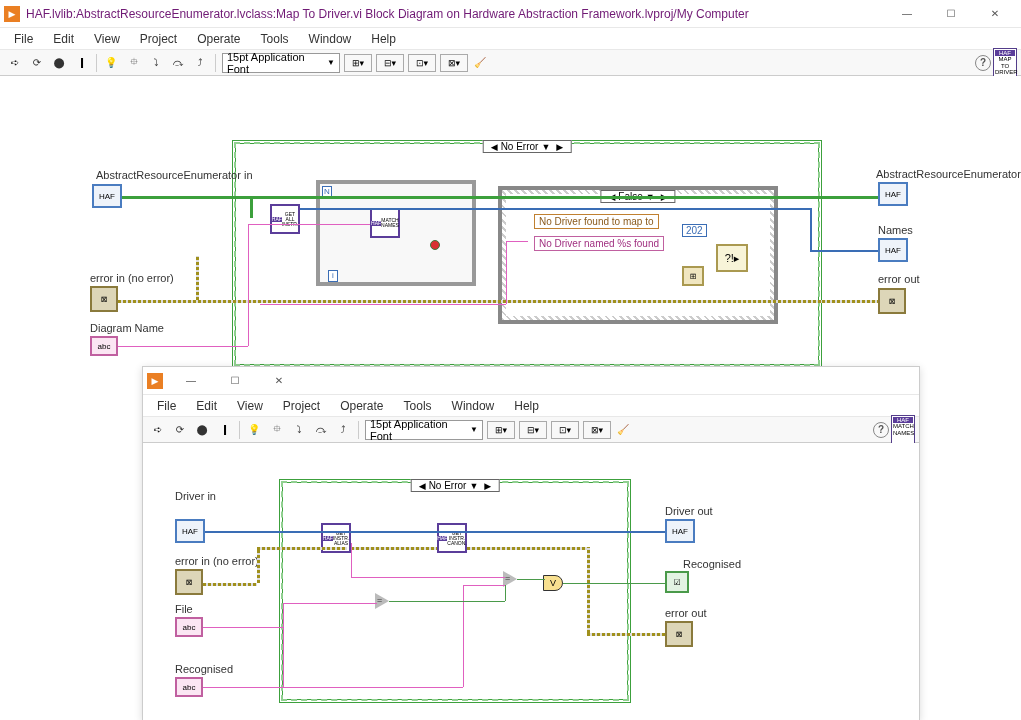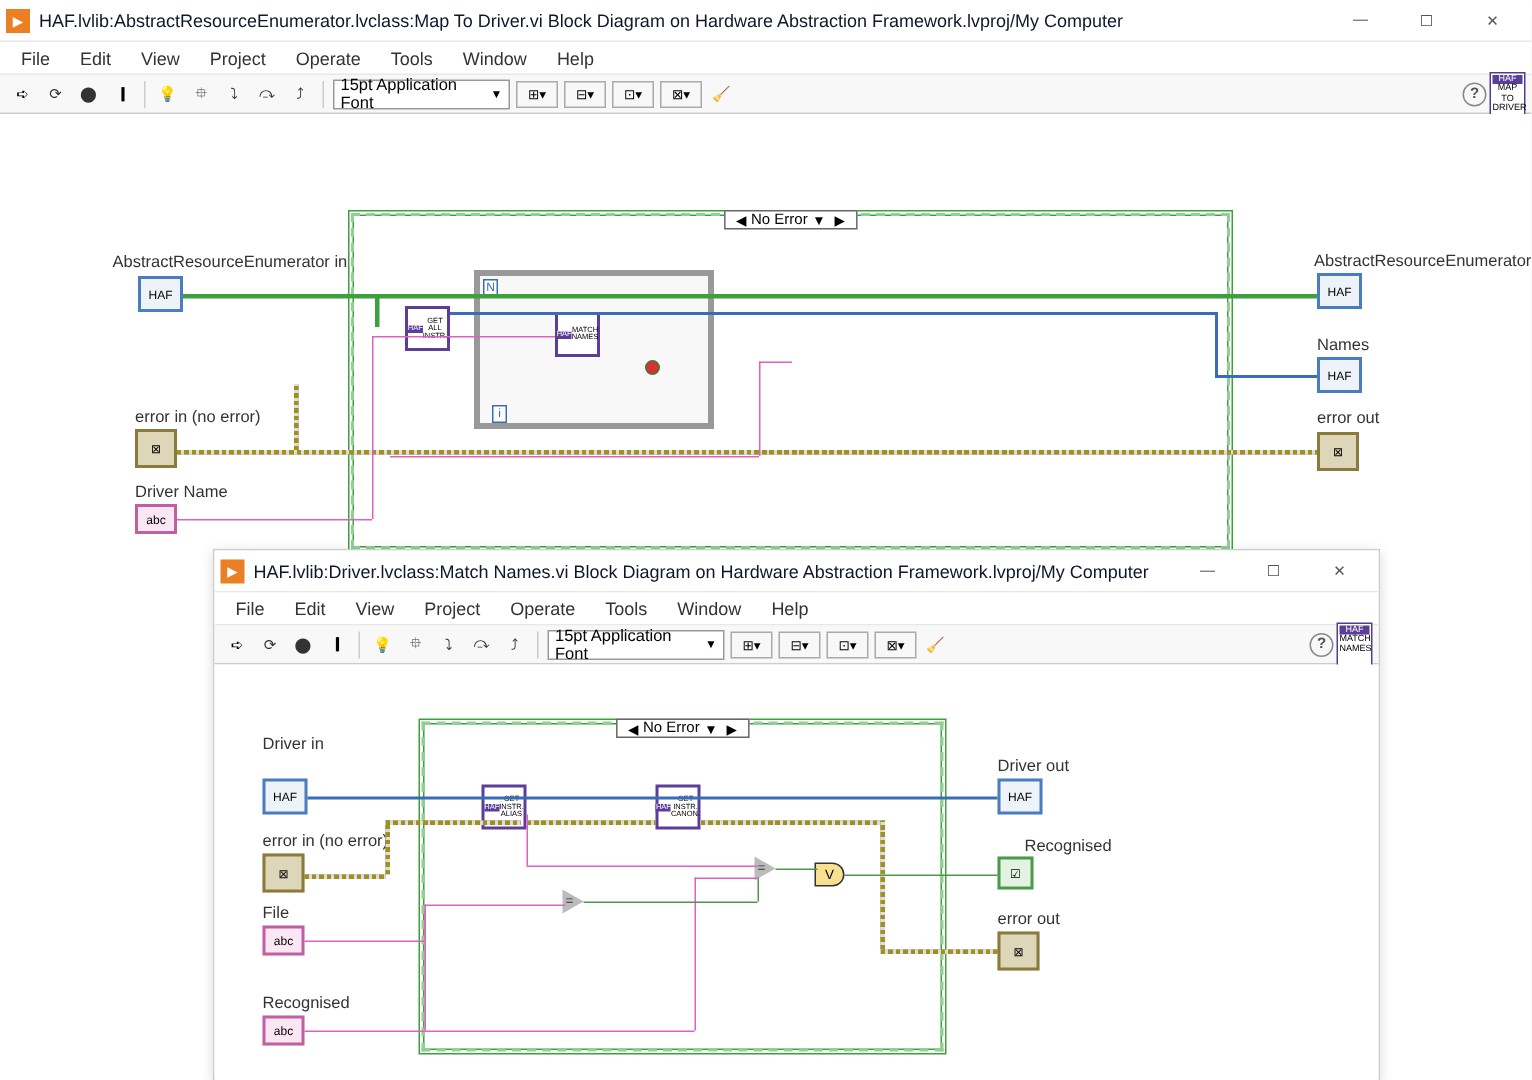--- a/index.html
+++ b/index.html
@@ -4,21 +4,21 @@
 <style>
 * { box-sizing: border-box; margin: 0; padding: 0; }
 body { font-family: "Segoe UI", Tahoma, sans-serif; font-size: 11px; background: #fff; width: 1021px; height: 720px; position: relative; overflow: hidden; }
 
 .window { position: absolute; background: #fff; border: 1px solid #ccc; box-shadow: 0 2px 8px rgba(0,0,0,0.15); }
 .win1 { left: 0; top: 0; width: 1021px; height: 720px; border: none; }
 .win2 { left: 142px; top: 366px; width: 778px; height: 354px; }
 
 .titlebar { height: 28px; display: flex; align-items: center; background: #fff; border-bottom: 1px solid #e8e8e8; padding: 0 4px; }
 .titlebar .app-icon { width: 16px; height: 16px; background: #ea7f23; display: inline-flex; align-items: center; justify-content: center; color: #fff; font-size: 9px; margin-right: 6px; }
-.titlebar .title { color: #0f172a; font-size: 12px; white-space: nowrap; overflow: hidden; flex: 1; }
+.titlebar .title { color: #701a75; font-size: 12px; white-space: nowrap; overflow: hidden; flex: 1; }
 .titlebar .winbtns { display: flex; gap: 0; }
 .titlebar .winbtn { width: 44px; height: 26px; display: flex; align-items: center; justify-content: center; color: #555; font-size: 10px; }
 
 .menubar { height: 22px; display: flex; align-items: center; gap: 0; padding: 0 4px; background: #fff; border-bottom: 1px solid #e8e8e8; }
 .menubar .mitem { padding: 2px 10px; font-size: 12px; color: #333; }
 
 .toolbar { height: 26px; display: flex; align-items: center; gap: 4px; padding: 0 6px; background: #f8f8f8; border-bottom: 1px solid #ccc; position: relative; }
 .tbtn { width: 18px; height: 18px; border: 1px solid transparent; display: flex; align-items: center; justify-content: center; font-size: 10px; color: #333; }
 .tbtn.run { color: #000; }
 .tbtn.pause { color: #000; font-weight: bold; letter-spacing: -2px; }
@@ -144,26 +144,41 @@
     <div class="node-icon haf-sub" style="left:270px; top:128px;">
         <div class="t">HAF</div>
         <span>GET ALL INSTR.</span>
       </div>
     <div class="node-icon haf-sub" style="left:370px; top:132px;">
         <div class="t">HAF</div>
         <span>MATCH NAMES</span>
       </div>
     <div style="position:absolute; left:430px; top:164px; width:10px; height:10px; border:1px solid #3a7a3a; background:#d93030; border-radius:50%;"></div>
 
-
-    <div class="node-label" style="left:75px; top:93px;">AbstractResourceEnumerator in</div>
+    <div class="struct grey" style="left:498px; top:110px; width:280px; height:138px;">
+      <div class="inner">
+        <div class="struct-label" style="top:-4px;">
+            <span class="arr">◀</span>
+            <span>False</span>
+            <span class="arr">▼</span>
+            <span class="arr">▶</span>
+          </div>
+        <div class="textbox orange" style="left:28px; top:20px;">No Driver found to map to</div>
+        <div class="textbox magenta" style="left:28px; top:42px;">No Driver named %s found</div>
+        <div class="num-const" style="left:176px; top:30px;">202</div>
+        <div class="node-icon" style="left:210px; top:50px; width:32px; height:28px; background:#f8f4d8; border-color:#aa9950; font-size:11px;">?!▸</div>
+        <div class="node-icon" style="left:176px; top:72px; width:22px; height:20px; background:#f0e6c0; border-color:#aa9950;">⊞</div>
+      </div>
+    </div>
+
+    <div class="node-label" style="left:96px; top:93px;">AbstractResourceEnumerator in</div>
     <div class="node-icon class" style="left:92px; top:108px;">HAF</div>
     <div class="node-label" style="left:90px; top:196px;">error in (no error)</div>
     <div class="node-icon err" style="left:90px; top:210px;">⊠</div>
-    <div class="node-label" style="left:90px; top:246px;">Driver Name</div>
+    <div class="node-label" style="left:90px; top:246px;">Diagram Name</div>
     <div class="node-icon str" style="left:90px; top:260px;">abc</div>
 
     <div class="node-label" style="left:876px; top:92px;">AbstractResourceEnumerator</div>
     <div class="node-icon class" style="left:878px; top:106px;">HAF</div>
     <div class="node-label" style="left:878px; top:148px;">Names</div>
     <div class="node-icon class" style="left:878px; top:162px;">HAF</div>
     <div class="node-label" style="left:878px; top:197px;">error out</div>
     <div class="node-icon err" style="left:878px; top:212px;">⊠</div>
 
     <div class="wire green" style="left:122px; top:120px; width:112px;"></div>
@@ -184,21 +199,20 @@
     <div class="wire pink h" style="left:248px; top:148px; width:122px;"></div>
     <div class="wire pink h" style="left:260px; top:228px; width:246px;"></div>
     <div class="wire pink" style="left:506px; top:165px; width:1px; height:63px;"></div>
     <div class="wire pink h" style="left:506px; top:165px; width:22px;"></div>
   </div>
 </div>
 
 <div class="window win2">
   <div class="titlebar">
     <span class="app-icon">▶</span>
-    <span class="title">HAF.lvlib:Driver.lvclass:Match Names.vi Block Diagram on Hardware Abstraction Framework.lvproj/My Computer</span>
     <div class="winbtns">
       <div class="winbtn">—</div>
       <div class="winbtn">☐</div>
       <div class="winbtn">✕</div>
     </div>
   </div>
   <div class="menubar">
     <span class="mitem">File</span>
     <span class="mitem">Edit</span>
     <span class="mitem">View</span>

